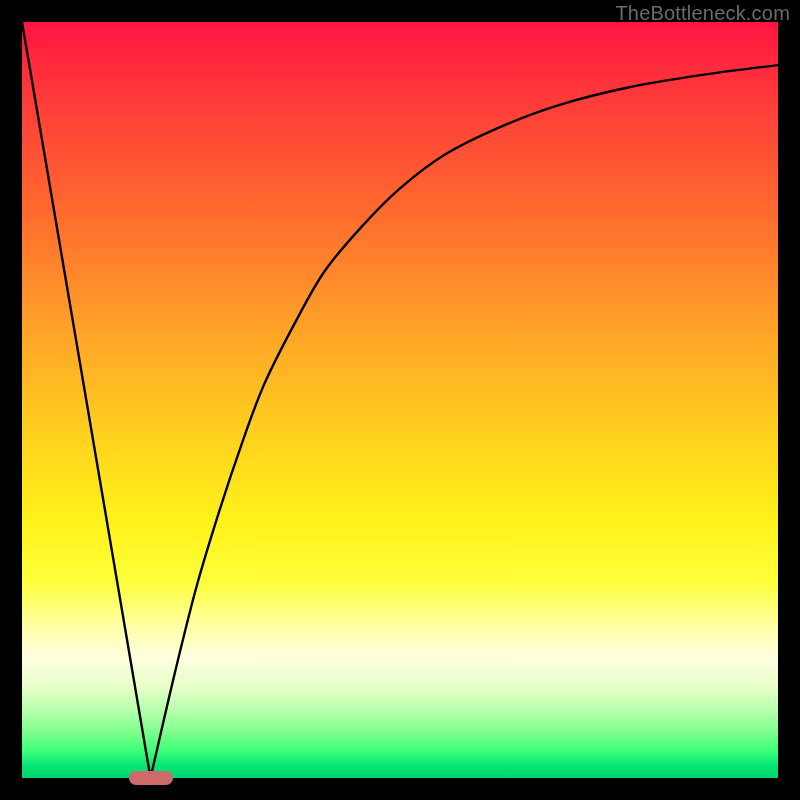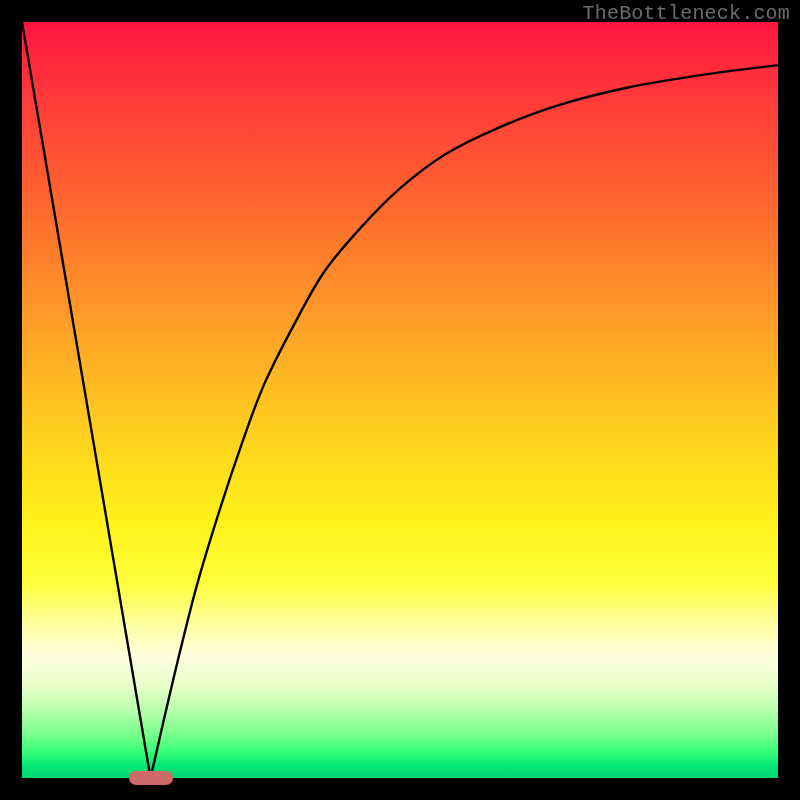--- a/index.html
+++ b/index.html
@@ -37,21 +37,21 @@
       #7cff8c 94%,
       #3aff78 96.5%,
       #07e874 98.2%,
       #00d472 100%
     );
   }
   .watermark {
     position: absolute;
     top: 2px;
     right: 10px;
-    font-family: Liberation Mono, monospace;
+    font-family: Liberation Sans, sans-serif;
     font-size: 20px;
     color: #6b6b6b;
     letter-spacing: 0.2px;
     user-select: none;
   }
   svg.curve {
     position: absolute;
     left: 0;
     top: 0;
     width: 756px;

